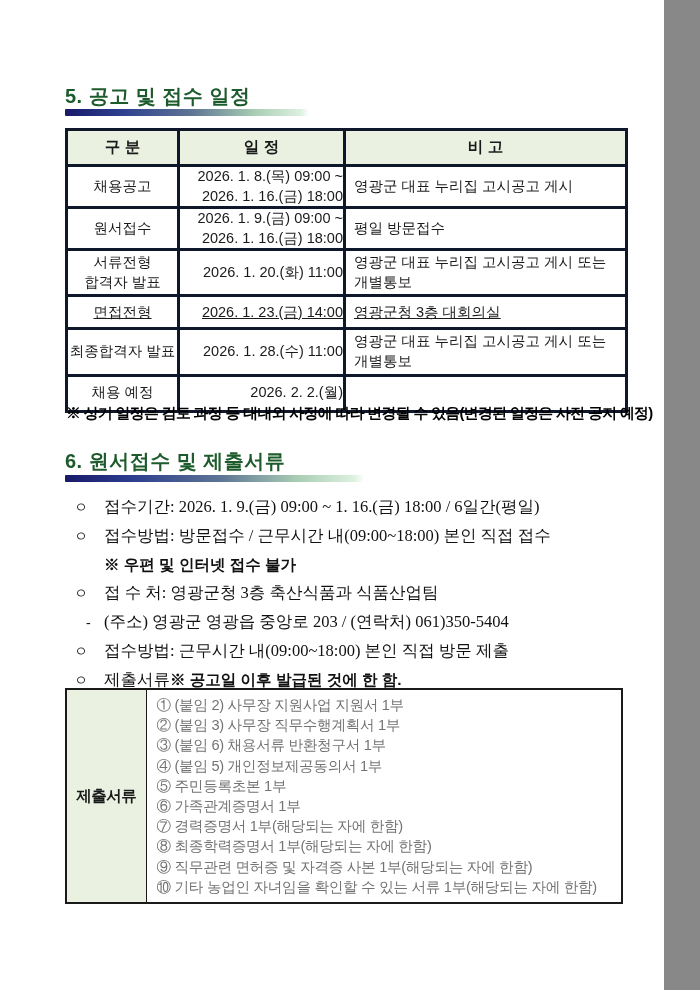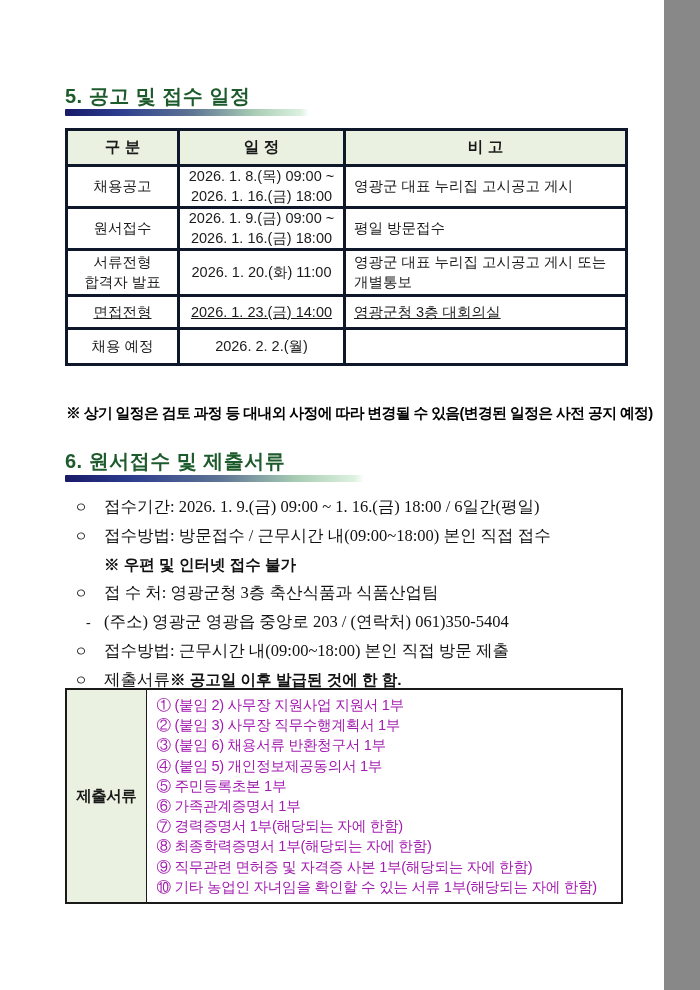--- a/index.html
+++ b/index.html
@@ -46,21 +46,21 @@
     line-height: 1.35;
   }
   table.sched th {
     background: #eaf1e1;
     font-size: 15.5px;
     font-weight: bold;
     text-align: center;
     height: 36px;
   }
   td.c-cat { text-align: center; white-space: pre-line; }
-  td.c-sched { text-align: center; white-space: pre-line; }
+  td.c-sched { text-align: right; white-space: pre-line; }
   td.c-note { text-align: left; padding: 2px 6px 2px 8px; line-height: 1.4; }
   
   .footnote {
     position: absolute;
     left: 66px;
     top: 404px;
     width: 590px;
     font-size: 14.8px;
     font-weight: bold;
     color: #000000;
@@ -114,21 +114,21 @@
     background: #eaf1e1;
     font-weight: bold;
     font-size: 15.5px;
     text-align: center;
     letter-spacing: -0.5px;
   }
   td.submit-items { padding: 5px 6px 5px 10px; }
   .doc-item {
     font-size: 14.6px;
     line-height: 20.2px;
-    color: #a21caf;
+    color: #737373;
     white-space: nowrap;
     letter-spacing: -0.3px;
   }
 </style>
 </head>
 <body>
 
 <div id="page">
 
   <div class="section-title" style="top:83px;">5. 공고 및 접수 일정</div>
@@ -156,20 +156,25 @@
     <tr style="height:45px;">
       <td class="c-cat">서류전형
 합격자 발표</td>
       <td class="c-sched">2026. 1. 20.(화) 11:00</td>
       <td class="c-note">영광군 대표 누리집 고시공고 게시 또는 개별통보</td>
     </tr>
     <tr style="height:33px;text-decoration:underline;">
       <td class="c-cat">면접전형</td>
       <td class="c-sched">2026. 1. 23.(금) 14:00</td>
       <td class="c-note">영광군청 3층 대회의실</td>
+    </tr>
+    <tr style="height:44px;">
+      <td class="c-cat">최종합격자 발표</td>
+      <td class="c-sched">2026. 1. 28.(수) 11:00</td>
+      <td class="c-note">영광군 대표 누리집 고시공고 게시 또는 개별통보</td>
     </tr>
     <tr style="height:36px;">
       <td class="c-cat">채용 예정</td>
       <td class="c-sched">2026. 2. 2.(월)</td>
       <td class="c-note"></td>
     </tr>
   </tbody>
     </table>
 
   <div class="footnote">※ 상기 일정은 검토 과정 등 대내외 사정에 따라 변경될 수 있음(변경된 일정은 사전 공지 예정)</div>

